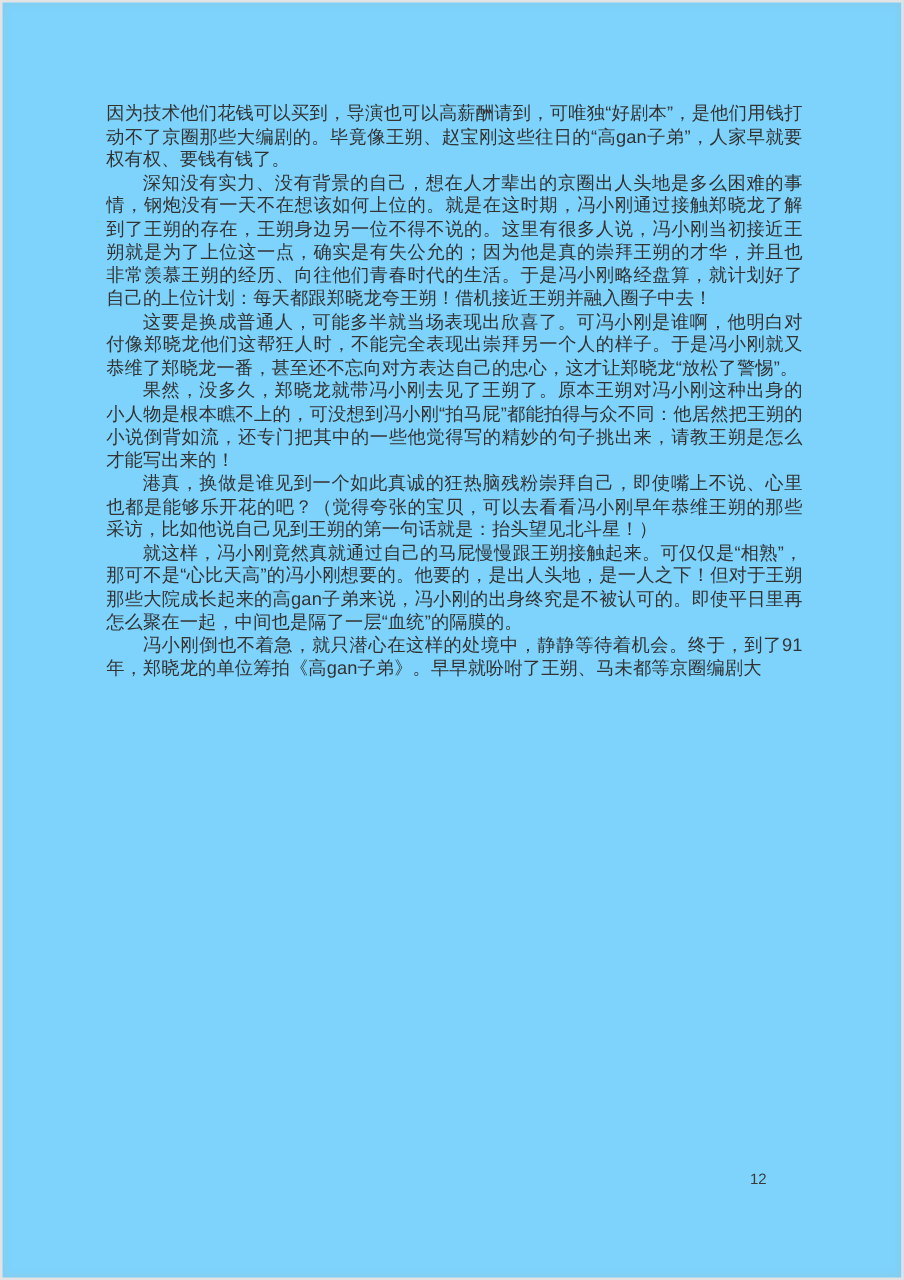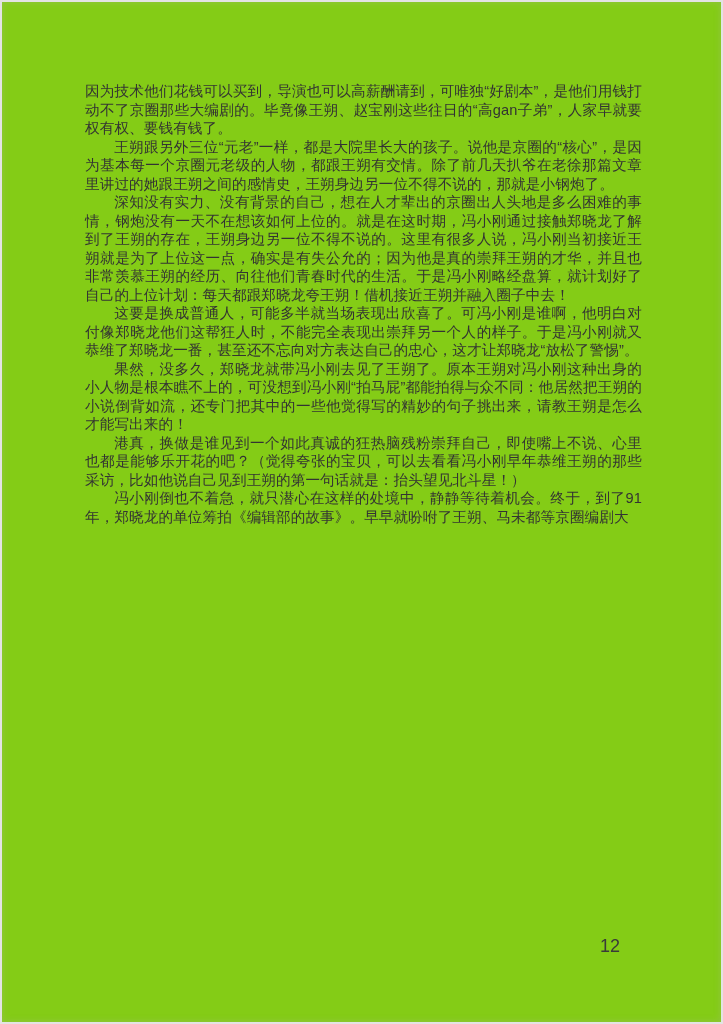--- a/index.html
+++ b/index.html
@@ -9,21 +9,21 @@
   body {
     width: 723px;
     height: 1024px;
     background: #f4f4f4;
     position: relative;
     overflow: hidden;
   }
   .page {
     position: absolute;
     inset: 0;
-    background: #84cc16;
+    background: #7dd3fc;
   }
   .photo-edge {
     position: absolute;
     inset: 0;
     border: 2px solid #e3e3e3;
     box-shadow: inset 0 0 7px rgba(175,175,175,0.30);
     pointer-events: none;
   }
   .content {
     position: absolute;
@@ -42,34 +42,34 @@
     text-indent: 2em;
   }
   .content p.no-indent {
     text-indent: 0;
   }
   .page-number {
     position: absolute;
     left: 600px;
     top: 936px;
     font-family: "Liberation Sans", "DejaVu Sans", sans-serif;
-    font-size: 18px;
+    font-size: 12px;
     color: #3a3a3a;
   }
 </style>
 </head>
 <body>
 
 <div class="page">
   <div class="photo-edge"></div>
 
   <div class="content">
     <p class="no-indent">因为技术他们花钱可以买到，导演也可以高薪酬请到，可唯独“好剧本”，是他们用钱打动不了京圈那些大编剧的。毕竟像王朔、赵宝刚这些往日的“高gan子弟”，人家早就要权有权、要钱有钱了。</p>
-    <p>王朔跟另外三位“元老”一样，都是大院里长大的孩子。说他是京圈的“核心”，是因为基本每一个京圈元老级的人物，都跟王朔有交情。除了前几天扒爷在老徐那篇文章里讲过的她跟王朔之间的感情史，王朔身边另一位不得不说的，那就是小钢炮了。</p>
     <p>深知没有实力、没有背景的自己，想在人才辈出的京圈出人头地是多么困难的事情，钢炮没有一天不在想该如何上位的。就是在这时期，冯小刚通过接触郑晓龙了解到了王朔的存在，王朔身边另一位不得不说的。这里有很多人说，冯小刚当初接近王朔就是为了上位这一点，确实是有失公允的；因为他是真的崇拜王朔的才华，并且也非常羡慕王朔的经历、向往他们青春时代的生活。于是冯小刚略经盘算，就计划好了自己的上位计划：每天都跟郑晓龙夸王朔！借机接近王朔并融入圈子中去！</p>
     <p>这要是换成普通人，可能多半就当场表现出欣喜了。可冯小刚是谁啊，他明白对付像郑晓龙他们这帮狂人时，不能完全表现出崇拜另一个人的样子。于是冯小刚就又恭维了郑晓龙一番，甚至还不忘向对方表达自己的忠心，这才让郑晓龙“放松了警惕”。</p>
     <p>果然，没多久，郑晓龙就带冯小刚去见了王朔了。原本王朔对冯小刚这种出身的小人物是根本瞧不上的，可没想到冯小刚“拍马屁”都能拍得与众不同：他居然把王朔的小说倒背如流，还专门把其中的一些他觉得写的精妙的句子挑出来，请教王朔是怎么才能写出来的！</p>
     <p>港真，换做是谁见到一个如此真诚的狂热脑残粉崇拜自己，即使嘴上不说、心里也都是能够乐开花的吧？（觉得夸张的宝贝，可以去看看冯小刚早年恭维王朔的那些采访，比如他说自己见到王朔的第一句话就是：抬头望见北斗星！）</p>
-    <p>冯小刚倒也不着急，就只潜心在这样的处境中，静静等待着机会。终于，到了91年，郑晓龙的单位筹拍《编辑部的故事》。早早就吩咐了王朔、马未都等京圈编剧大</p>
+    <p>就这样，冯小刚竟然真就通过自己的马屁慢慢跟王朔接触起来。可仅仅是“相熟”，那可不是“心比天高”的冯小刚想要的。他要的，是出人头地，是一人之下！但对于王朔那些大院成长起来的高gan子弟来说，冯小刚的出身终究是不被认可的。即使平日里再怎么聚在一起，中间也是隔了一层“血统”的隔膜的。</p>
+    <p>冯小刚倒也不着急，就只潜心在这样的处境中，静静等待着机会。终于，到了91年，郑晓龙的单位筹拍《高gan子弟》。早早就吩咐了王朔、马未都等京圈编剧大</p>
   </div>
 
   <div class="page-number">12</div>
 </div>
 
 </body></html>

